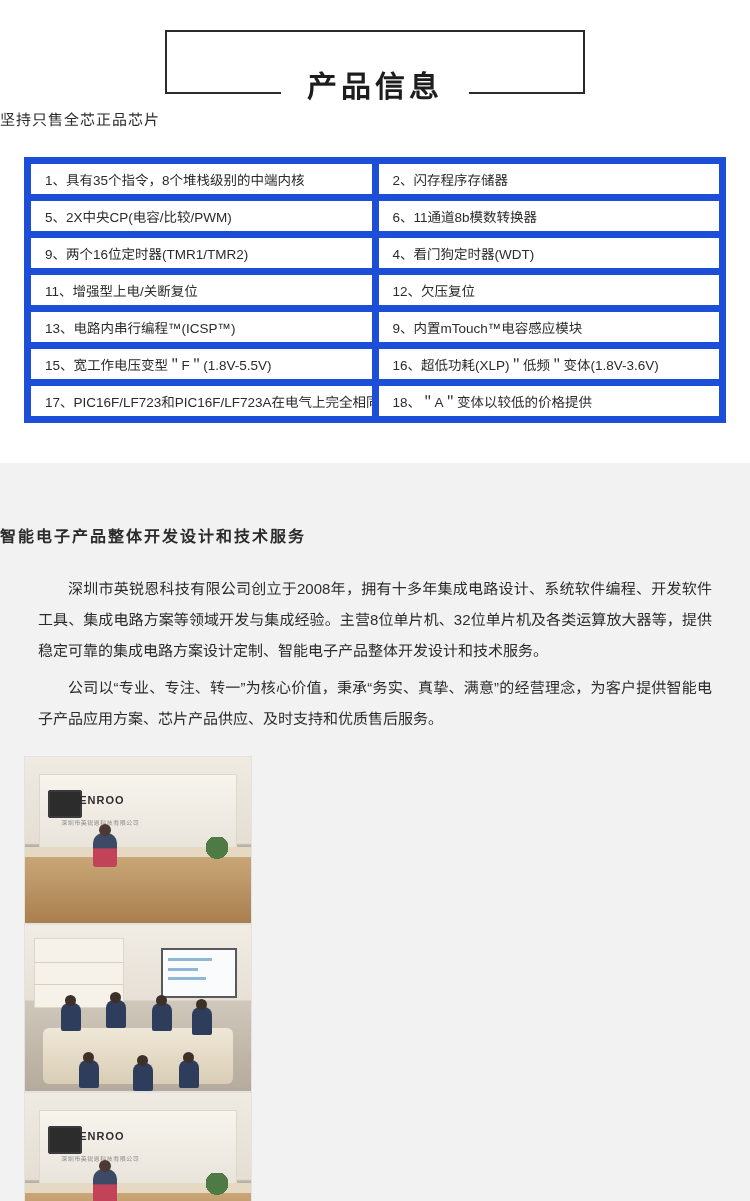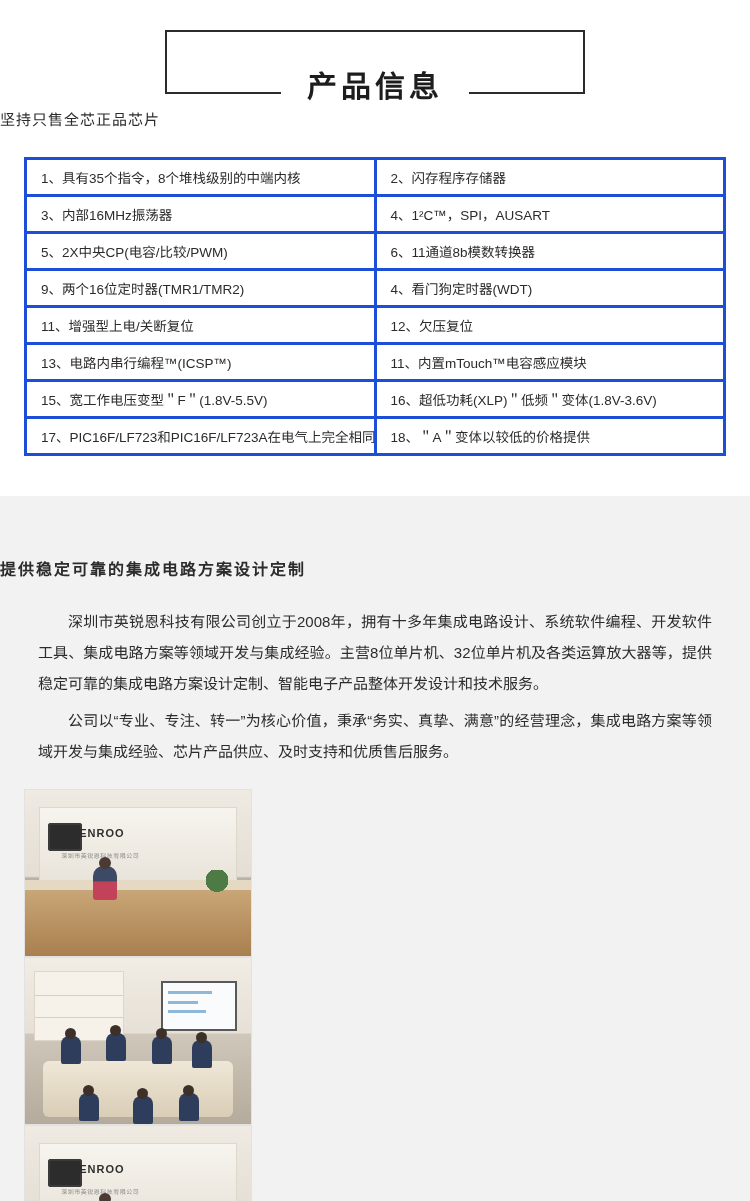--- a/index.html
+++ b/index.html
@@ -56,21 +56,21 @@
 
   
   .product-section { padding: 30px 0 40px; background: #ffffff; }
   .spec-table {
     width: 702px;
     margin: 28px auto 0;
     border-collapse: collapse;
     table-layout: fixed;
   }
   .spec-table td {
-    border: 3px solid #1d4ed8;
+    border: 7px solid #1d4ed8;
     height: 37px;
     padding: 0 14px;
     font-size: 13.5px;
     color: #2b2b2b;
     vertical-align: middle;
     white-space: nowrap;
     overflow: hidden;
   }
   .spec-table td.wide { white-space: nowrap; }
 
@@ -223,57 +223,53 @@
     </div>
     <div class="subtitle">坚持只售全芯正品芯片</div>
 
     <table class="spec-table">
       <tbody>
         <tr>
           <td class="wide">1、具有35个指令，8个堆栈级别的中端内核</td>
           <td>2、闪存程序存储器</td>
         </tr>
         <tr>
-          <td>3、内部16MHz振荡器</td>
-          <td>4、1²C™，SPI，AUSART</td>
-        </tr>
-        <tr>
           <td>5、2X中央CP(电容/比较/PWM)</td>
           <td>6、11通道8b模数转换器</td>
         </tr>
         <tr>
           <td>9、两个16位定时器(TMR1/TMR2)</td>
           <td>4、看门狗定时器(WDT)</td>
         </tr>
         <tr>
           <td>11、增强型上电/关断复位</td>
           <td>12、欠压复位</td>
         </tr>
         <tr>
           <td>13、电路内串行编程™(ICSP™)</td>
-          <td>11、内置mTouch™电容感应模块</td>
+          <td>9、内置mTouch™电容感应模块</td>
         </tr>
         <tr>
           <td>15、宽工作电压变型＂F＂(1.8V-5.5V)</td>
           <td>16、超低功耗(XLP)＂低频＂变体(1.8V-3.6V)</td>
         </tr>
         <tr>
           <td>17、PIC16F/LF723和PIC16F/LF723A在电气上完全相同</td>
           <td>18、＂A＂变体以较低的价格提供</td>
         </tr>
       </tbody>
     </table>
   </section>
 
   <section class="about-section">
-    <div class="subtitle bold">提供稳定可靠的集成电路方案设计定制</div>
+    <div class="subtitle bold">智能电子产品整体开发设计和技术服务</div>
 
     <div class="about-body">
       <p>深圳市英锐恩科技有限公司创立于2008年，拥有十多年集成电路设计、系统软件编程、开发软件工具、集成电路方案等领域开发与集成经验。主营8位单片机、32位单片机及各类运算放大器等，提供稳定可靠的集成电路方案设计定制、智能电子产品整体开发设计和技术服务。</p>
-      <p>公司以“专业、专注、转一”为核心价值，秉承“务实、真挚、满意”的经营理念，集成电路方案等领域开发与集成经验、芯片产品供应、及时支持和优质售后服务。</p>
+      <p>公司以“专业、专注、转一”为核心价值，秉承“务实、真挚、满意”的经营理念，为客户提供智能电子产品应用方案、芯片产品供应、及时支持和优质售后服务。</p>
     </div>
 
     <div class="photo-row">
 
       <div class="photo small">
         <div class="ph-reception">
           <div class="wall"></div>
           <div class="chip"></div>
           <div class="logo-txt">ENROO</div>
           <div class="logo-sub">深圳市英锐恩科技有限公司</div>

